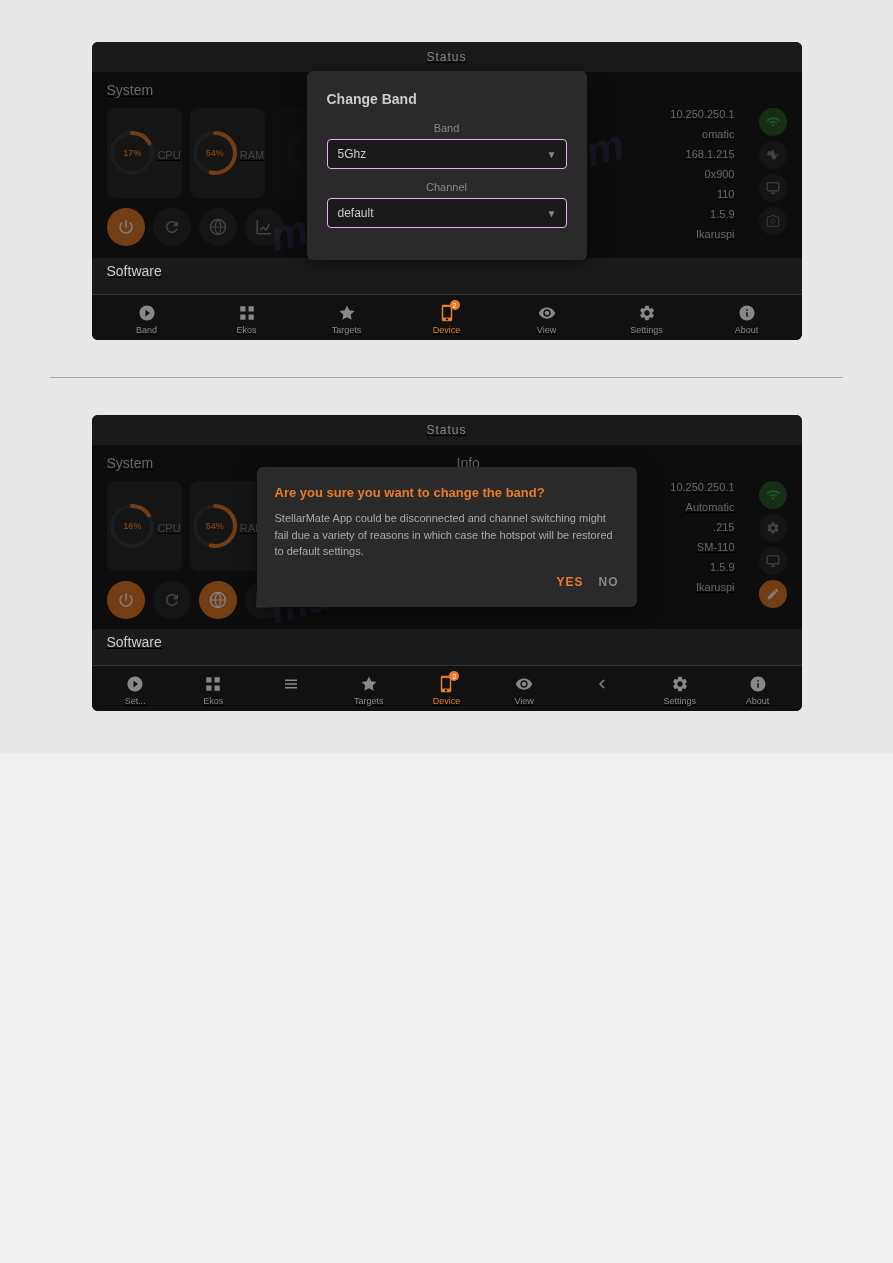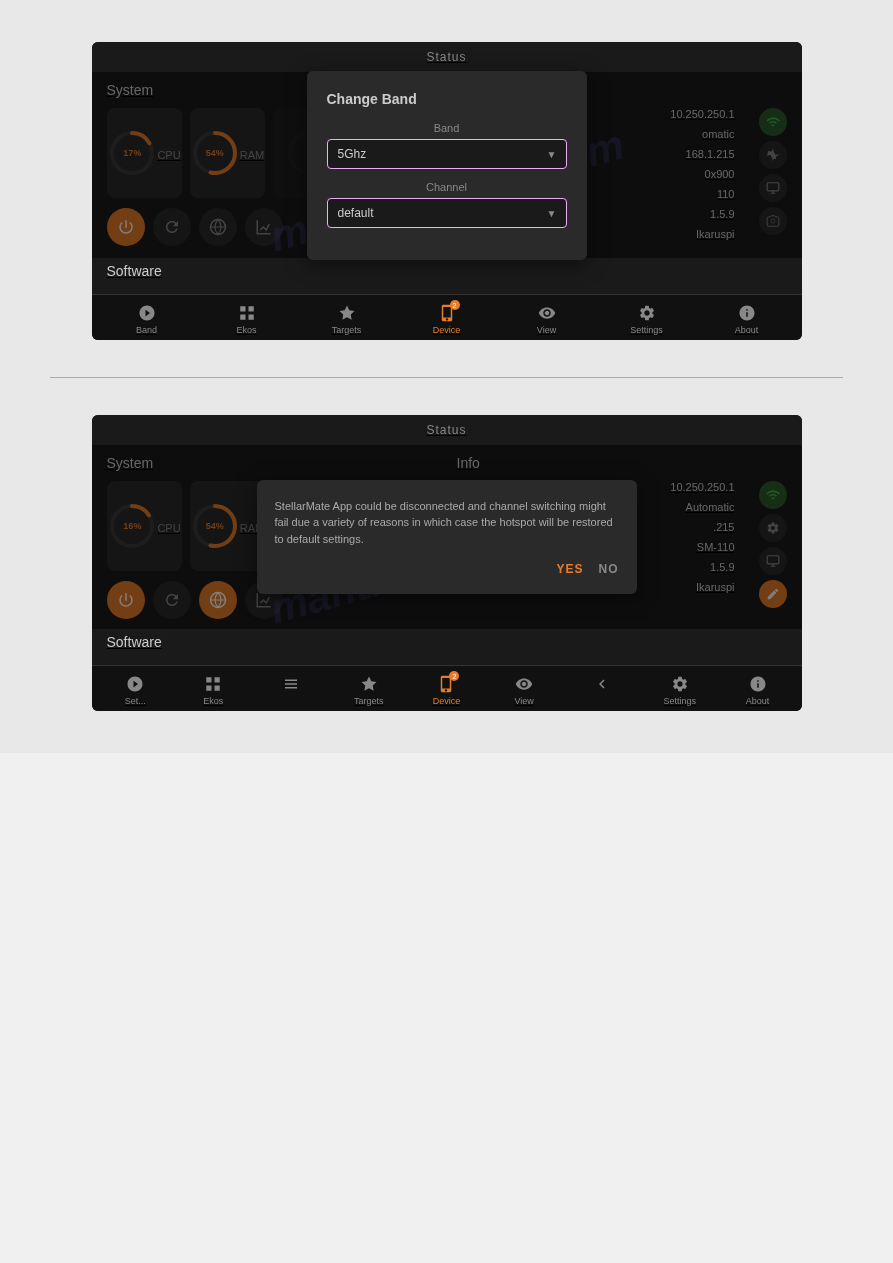--- a/index.html
+++ b/index.html
@@ -794,20 +794,21 @@
                 <svg width="14" height="14" viewBox="0 0 24 24" fill="white">
                     <path d="M3 17.25V21h3.75L17.81 9.94l-3.75-3.75L3 17.25zM20.71 7.04c.39-.39.39-1.02 0-1.41l-2.34-2.34c-.39-.39-1.02-.39-1.41 0l-1.83 1.83 3.75 3.75 1.83-1.83z"></path>
                   </svg>
               </div>
             </div>
           </div>
         </div>
 
         <div class="modal-overlay">
           <div class="confirm-box">
+            <div class="confirm-title">Are you sure you want to change the band?</div>
             <div class="confirm-body">StellarMate App could be disconnected and channel switching might fail due a variety of reasons in which case the hotspot will be restored to default settings.</div>
             <div class="confirm-buttons">
               <button class="btn-yes">YES</button>
               <button class="btn-no">NO</button>
             </div>
           </div>
         </div>
       </div>
 
       <div class="software-section">

